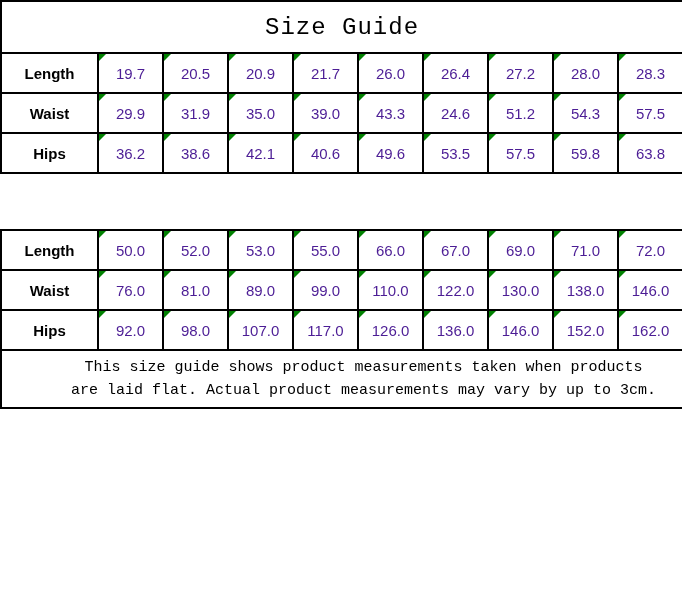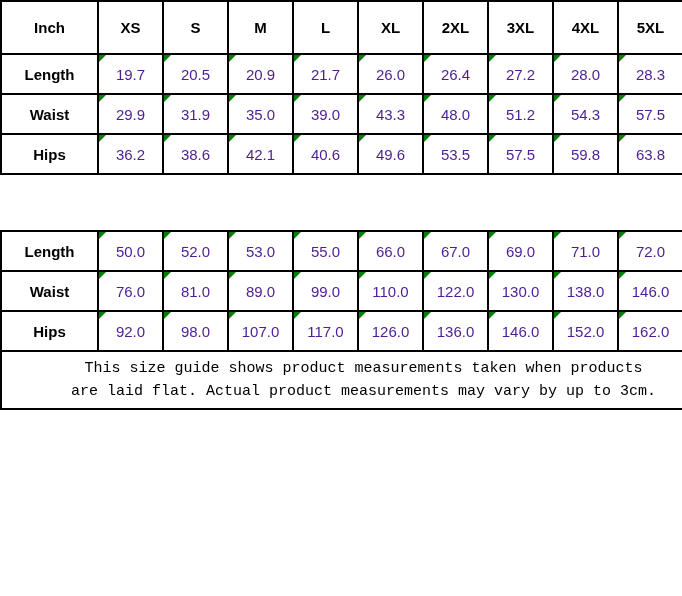--- a/index.html
+++ b/index.html
@@ -75,52 +75,43 @@
         <col class="size-col">
         <col class="size-col">
       <col class="size-col">
         <col class="size-col">
         <col class="size-col">
         <col class="size-col">
       <col class="size-col">
         <col class="size-col">
     </colgroup>
     <tbody>
-      <tr class="head-row">
-        <th class="hdr">Inch</th>
-        <th class="hdr">XS</th>
-        <th class="hdr">S</th>
-        <th class="hdr">M</th>
-        <th class="hdr">L</th>
-        <th class="hdr">XL</th>
-        <th class="hdr">2XL</th>
-        <th class="hdr">3XL</th>
-        <th class="hdr">4XL</th>
-        <th class="hdr">5XL</th>
+      <tr class="title-row">
+        <td class="title-cell" colspan="10">Size Guide</td>
       </tr>
       <tr class="data-row">
         <th class="hdr">Length</th>
         <td class="val"><span class="tri"></span><span>19.7</span></td>
         <td class="val"><span class="tri"></span><span>20.5</span></td>
         <td class="val"><span class="tri"></span><span>20.9</span></td>
         <td class="val"><span class="tri"></span><span>21.7</span></td>
         <td class="val"><span class="tri"></span><span>26.0</span></td>
         <td class="val"><span class="tri"></span><span>26.4</span></td>
         <td class="val"><span class="tri"></span><span>27.2</span></td>
         <td class="val"><span class="tri"></span><span>28.0</span></td>
         <td class="val"><span class="tri"></span><span>28.3</span></td>
       </tr>
       <tr class="data-row">
         <th class="hdr">Waist</th>
         <td class="val"><span class="tri"></span><span>29.9</span></td>
         <td class="val"><span class="tri"></span><span>31.9</span></td>
         <td class="val"><span class="tri"></span><span>35.0</span></td>
         <td class="val"><span class="tri"></span><span>39.0</span></td>
         <td class="val"><span class="tri"></span><span>43.3</span></td>
-        <td class="val"><span class="tri"></span><span>48.0</span></td>
+        <td class="val"><span class="tri"></span><span>24.6</span></td>
         <td class="val"><span class="tri"></span><span>51.2</span></td>
         <td class="val"><span class="tri"></span><span>54.3</span></td>
         <td class="val"><span class="tri"></span><span>57.5</span></td>
       </tr>
       <tr class="data-row">
         <th class="hdr">Hips</th>
         <td class="val"><span class="tri"></span><span>36.2</span></td>
         <td class="val"><span class="tri"></span><span>38.6</span></td>
         <td class="val"><span class="tri"></span><span>42.1</span></td>
         <td class="val"><span class="tri"></span><span>40.6</span></td>

